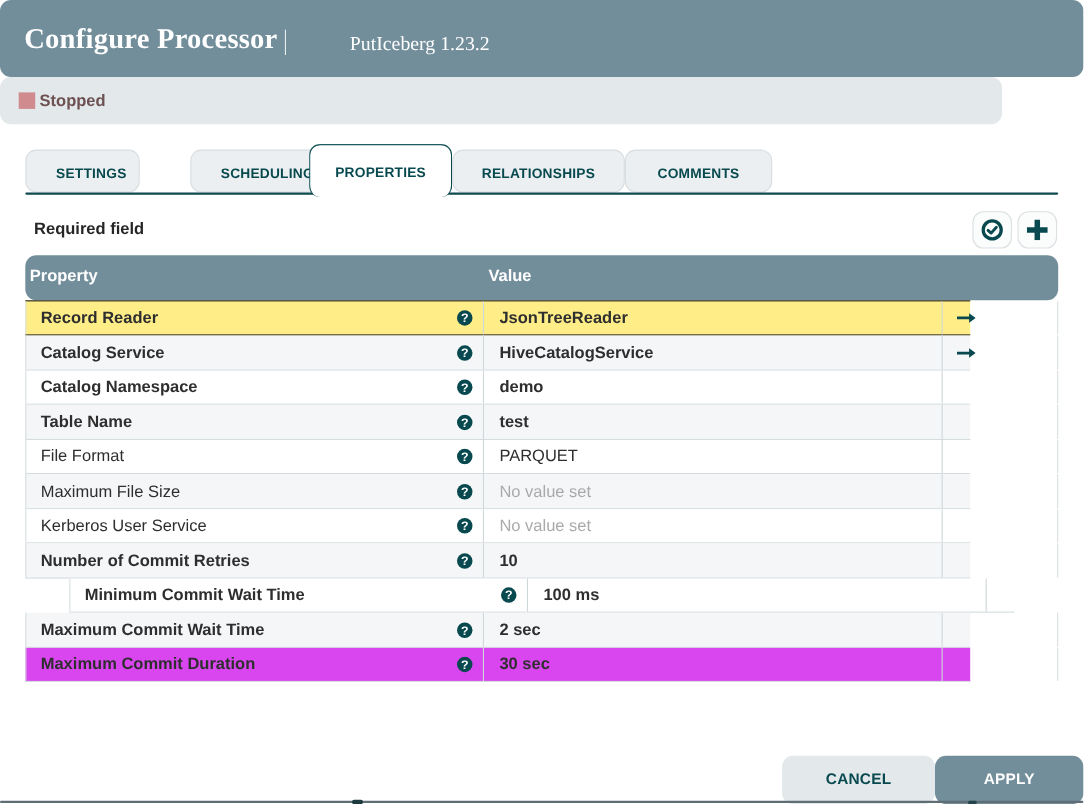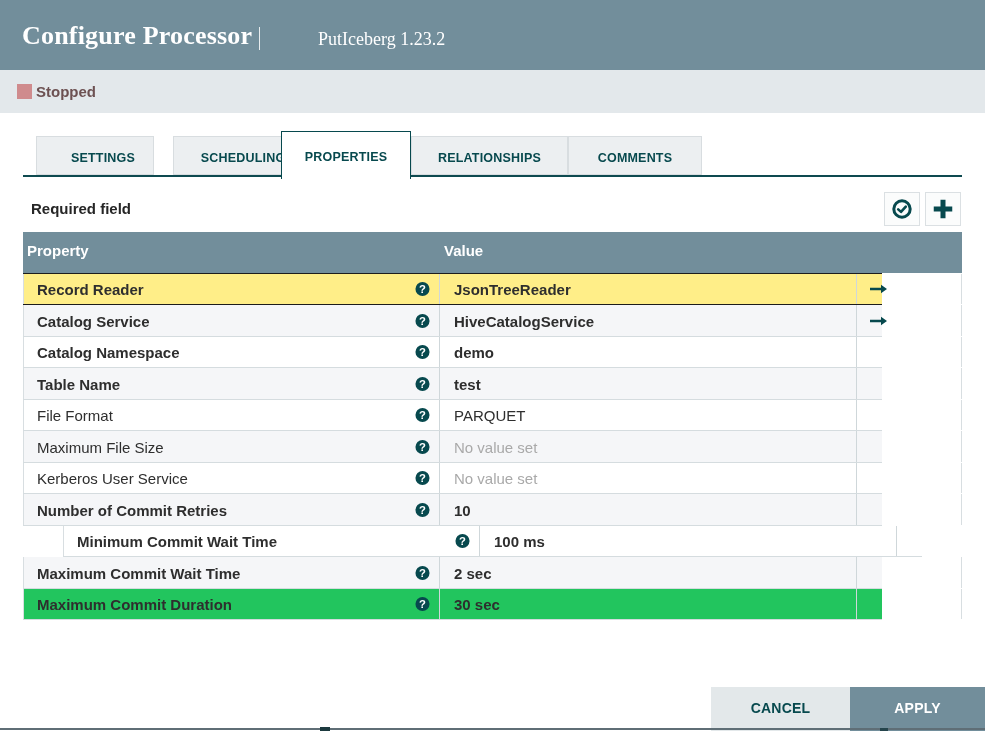--- a/index.html
+++ b/index.html
@@ -3,21 +3,21 @@
 <meta charset="utf-8">
 <style>
 * { margin:0; padding:0; box-sizing:border-box; }
 html,body { width:985px; height:731px; }
 body {
   position:relative;
   font-family:"Liberation Sans", sans-serif;
   background:#ffffff;
   overflow:hidden;
 }
-.abs { position:absolute; }
+.abs { position:absolute;border-radius:10px; }
 
 
 #hdr {
   left:0; top:0; width:985px; height:70px;
   background:#728e9b;
 }
 #hdr h1 {
   position:absolute; left:22px; top:22px;
   font-family:"Liberation Serif", serif;
   font-weight:bold; font-size:26px; line-height:28px;
@@ -28,21 +28,21 @@
   background:#e8edef;
 }
 #hdr .sub {
   position:absolute; left:274px; top:29px;
   font-family:"Liberation Serif", serif;
   font-size:18px; line-height:20px; color:#ffffff;margin-left:44px;
 }
 
 
 #status {
-  left:0; top:70px; width:985px; height:43px;
+  left:0; top:70px; width:911px; height:43px;
   background:#e3e8eb;
 }
 #status .sq {
   position:absolute; left:17px; top:14px; width:15px; height:15px;
   background:#cf8b8d;
 }
 #status .txt {
   position:absolute; left:36px; top:13px;
   font-size:15px; font-weight:bold; color:#6d5152;
 }
@@ -123,21 +123,21 @@
   <h1>Configure Processor</h1>
   <div class="sep"></div>
   <div class="sub">PutIceberg 1.23.2</div>
 </div>
 
 <div class="abs" id="status">
   <div class="sq"></div>
   <div class="txt">Stopped</div>
 </div>
 
-<div class="abs tab" style="left:36px; width:118px;padding-left:16px;">SETTINGS</div>
+<div class="abs tab" style="left:23px; width:104px;padding-left:16px;">SETTINGS</div>
 <div class="abs tab" style="left:141px; width:140px;margin-left:32px;">SCHEDULING</div>
 <div class="abs tab active" style="left:281px; width:130px;">PROPERTIES</div>
 <div class="abs tab" style="left:411px; width:157px;">RELATIONSHIPS</div>
 <div class="abs tab" style="left:568px; width:134px;">COMMENTS</div>
 <div class="abs" id="tabline"></div>
 
 <div class="abs" id="reqfield">Required field</div>
 <div class="abs sqbtn" style="left:884px;">
   <svg width="20" height="20" viewBox="0 0 20 20">
     <circle cx="10" cy="10" r="8.2" fill="none" stroke="#07494e" stroke-width="3"></circle>
@@ -287,21 +287,21 @@
         <svg class="qicon" viewBox="0 0 16 16">
           <circle cx="8" cy="8" r="7.5" fill="#07494e"></circle>
           <text x="8" y="12.2" font-size="12" font-weight="bold" fill="#ffffff" text-anchor="middle" font-family="Liberation Sans">?</text>
         </svg>
       </div>
       <div class="cell cv">
         <span class="vval b">2 sec</span>
       </div>
       <div class="cell ci"></div>
     </div>
-<div class="row" style="height:31px;background:#22c55e;">
+<div class="row" style="height:31px;background:#d946ef;">
       <div class="cell cp">
         <span class="pname b">Maximum Commit Duration</span>
         <svg class="qicon" viewBox="0 0 16 16">
           <circle cx="8" cy="8" r="7.5" fill="#07494e"></circle>
           <text x="8" y="12.2" font-size="12" font-weight="bold" fill="#ffffff" text-anchor="middle" font-family="Liberation Sans">?</text>
         </svg>
       </div>
       <div class="cell cv">
         <span class="vval b">30 sec</span>
       </div>

